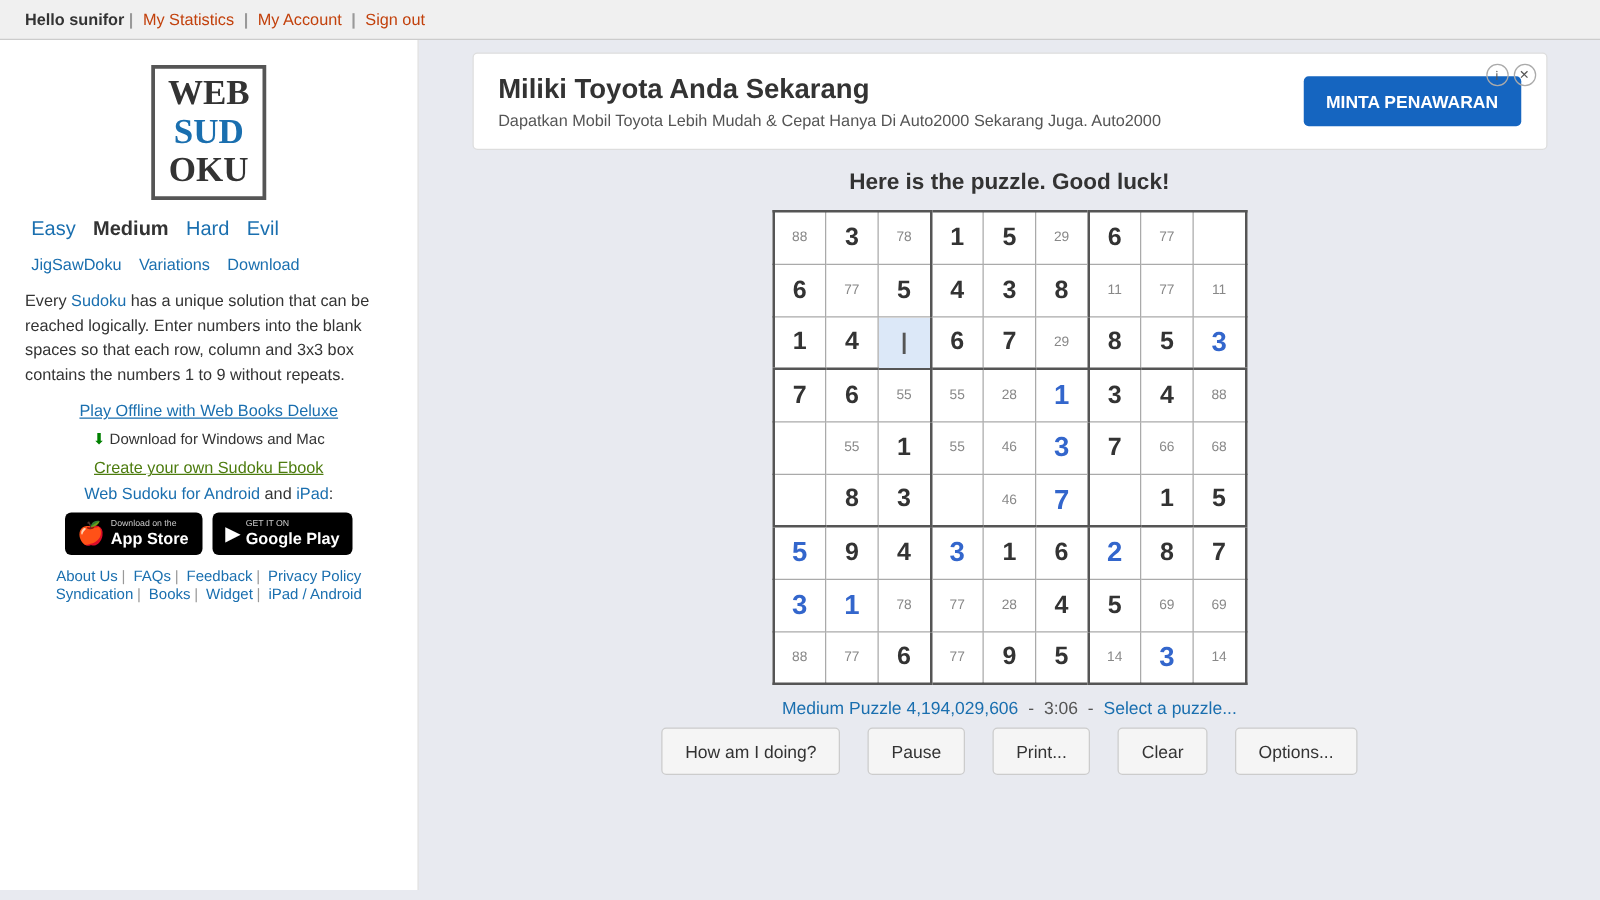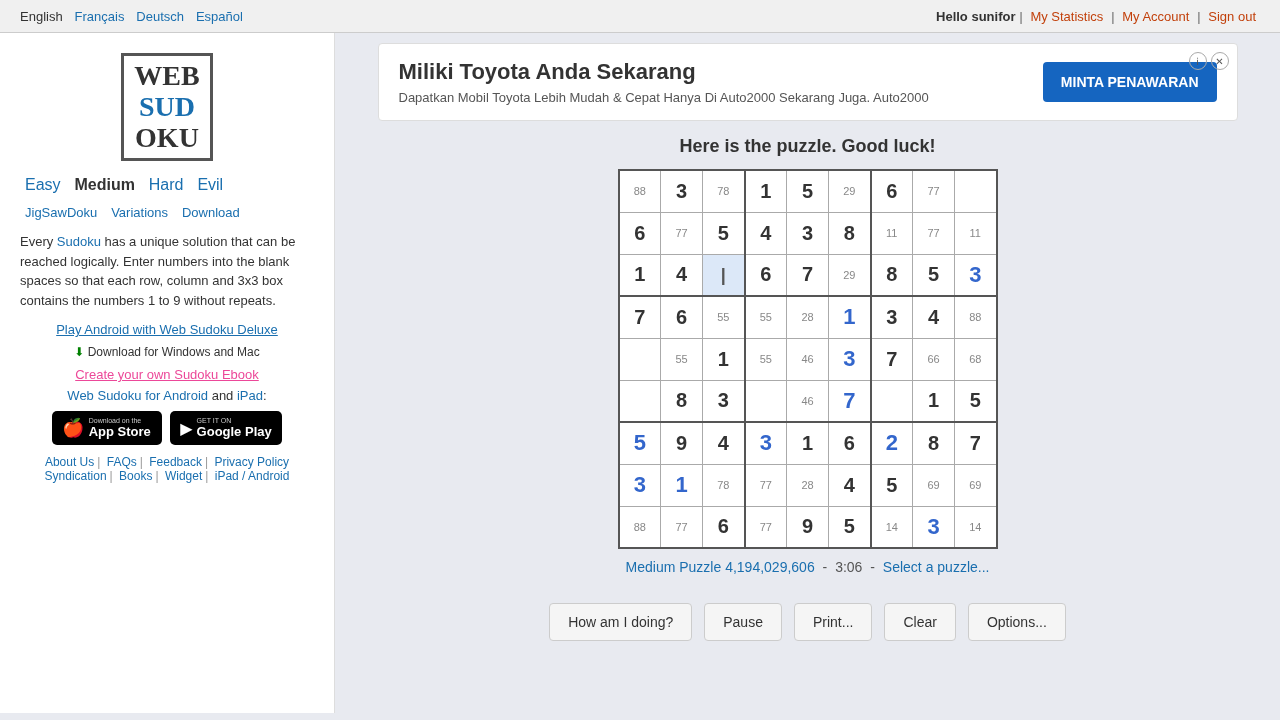--- a/index.html
+++ b/index.html
@@ -56,21 +56,21 @@
 
     .nav-links { text-align: left; margin: 6px 0; }
     .nav-links a { color: #1a6faf; text-decoration: none; margin: 0 5px; font-size: 13px; }
 
     .sidebar-text { color: #333; font-size: 13px; line-height: 1.5; margin: 12px 0; }
     .sidebar-text a { color: #1a6faf; }
 
     .offline-link { display: block; text-align: center; color: #1a6faf; text-decoration: underline; font-size: 13px; margin: 8px 0; }
     .download-hint { text-align: center; color: #333; font-size: 12px; margin: 3px 0 8px; }
     .download-hint::before { content: "⬇ "; color: green; }
-    .ebook-link { display: block; text-align: center; color: #ec4899; text-decoration: underline; font-size: 13px; margin: 0 0; }
+    .ebook-link { display: block; text-align: center; color: #4d7c0f; text-decoration: underline; font-size: 13px; margin: 0 0; }
     .android-line { text-align: center; font-size: 13px; margin: 6px 0 8px; color: #333; }
     .android-line a { color: #1a6faf; }
 
     .store-badges { display: flex; justify-content: center; gap: 8px; margin: 6px 0 10px; }
     .store-badge {
       background: #000;
       color: #fff;
       border-radius: 5px;
       padding: 6px 10px;
       font-size: 10px;
@@ -171,41 +171,35 @@
     #sudoku-grid td.border-bottom { border-bottom: 2px solid #555; }
     #sudoku-grid td.border-right.border-bottom { border-right: 2px solid #555; border-bottom: 2px solid #555; }
 
     
     #puzzle-status { margin-top: 10px; font-size: 14px; color: #1a6faf; }
     #puzzle-status a { color: #1a6faf; }
     #puzzle-status .sep { color: #555; margin: 0 4px; }
     #puzzle-status .time { color: #555; }
 
     
-    #puzzle-buttons { display: flex; gap: 12px; margin-top: 28px; align-items: flex-end; }
+    #puzzle-buttons { display: flex; gap: 22px; margin-top: 8px; align-items: flex-end; }
     #puzzle-buttons button {
       padding: 10px 18px;
       font-size: 14px;
       border: 1px solid #ccc;
       background: #f5f5f5;
       border-radius: 4px;
       cursor: pointer;
       color: #333;
     }
   </style>
 </head>
 <body>
 
 <div id="topbar">
-  <div class="lang-links">
-    <span>English</span>
-    <a>Français</a>
-    <a>Deutsch</a>
-    <a>Español</a>
-  </div>
   <div class="user-links">
     <span>Hello </span><span>sunifor</span>
     <span class="sep"> | </span>
     <a>My Statistics</a>
     <span class="sep"> | </span>
     <a>My Account</a>
     <span class="sep"> | </span>
     <a>Sign out</a>
   </div>
 </div>
@@ -231,21 +225,21 @@
     <div class="nav-links">
       <a>JigSawDoku</a>
       <a>Variations</a>
       <a>Download</a>
     </div>
 
     <p class="sidebar-text">
       Every <a>Sudoku</a> has a unique solution that can be reached logically. Enter numbers into the blank spaces so that each row, column and 3x3 box contains the numbers 1 to 9 without repeats.
     </p>
 
-    <a class="offline-link">Play Android with Web Sudoku Deluxe</a>
+    <a class="offline-link">Play Offline with Web Books Deluxe</a>
     <div class="download-hint">Download for Windows and Mac</div>
     <a class="ebook-link">Create your own Sudoku Ebook</a>
     <div class="android-line">
       <a>Web Sudoku for Android</a> and <a>iPad</a>:
     </div>
 
     <div class="store-badges">
       <div class="store-badge badge-apple">
         <div class="badge-row">
           <span class="badge-icon">🍎</span>

